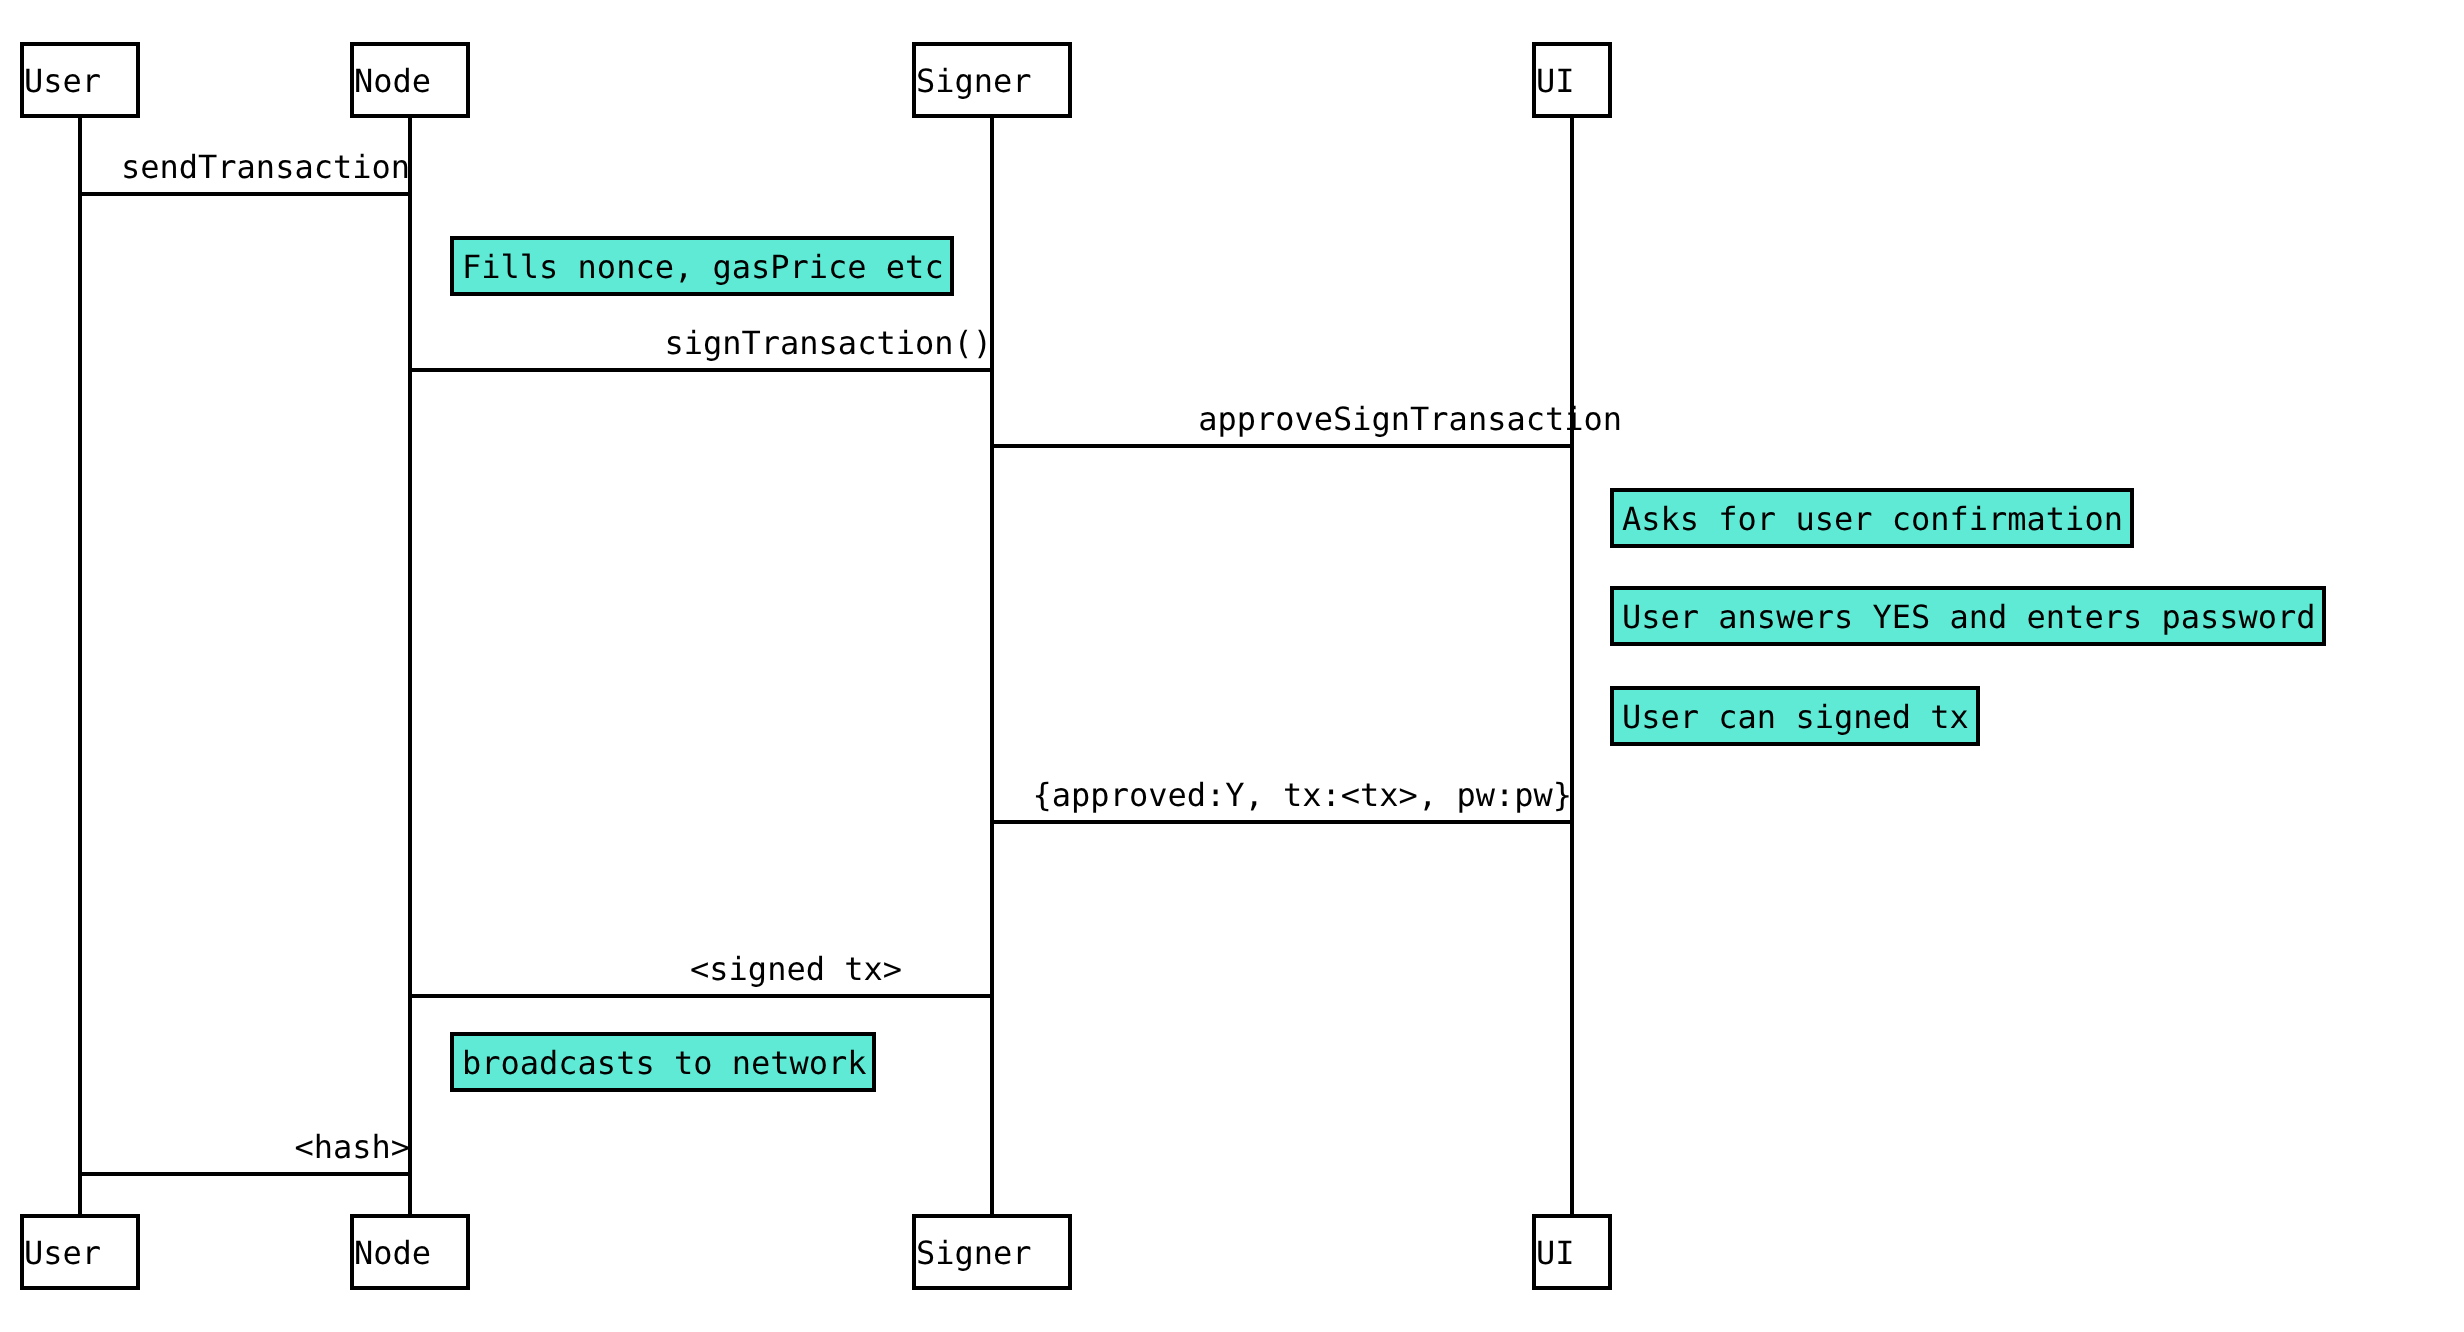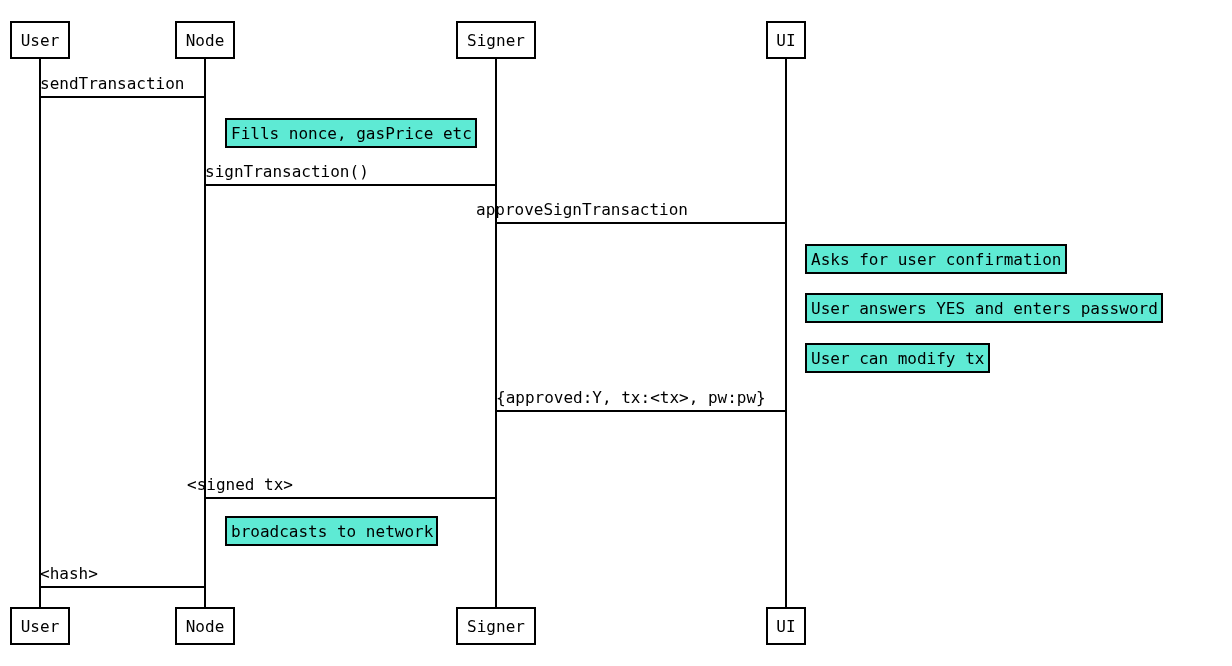--- a/index.html
+++ b/index.html
@@ -18,21 +18,20 @@
     overflow: hidden;
   }
   .actor-box {
     position: absolute;
     height: 38px;
     box-sizing: border-box;
     border: 2px solid #000000;
     background: #ffffff;
     display: flex;
     align-items: center;
-    justify-content: center;
     white-space: pre;
     z-index: 3;
   }
   .lifeline {
     position: absolute;
     width: 2px;
     top: 59px;
     height: 548px;
     background: #000000;
     z-index: 1;
@@ -40,21 +39,21 @@
   .msg-line {
     position: absolute;
     height: 2px;
     background: #000000;
     z-index: 2;
   }
   .msg-label {
     position: absolute;
     height: 20px;
     line-height: 20px;
-    text-align: left;
+    text-align: right;
     white-space: pre;
     background: transparent;
     z-index: 2;
   }
   .note {
     position: absolute;
     height: 30px;
     box-sizing: border-box;
     border: 2px solid #000000;
     background: #5eead4;
@@ -87,26 +86,26 @@
   <div class="actor-box" style="left:766px; top:607px; width:40px"><span>UI</span></div>
 
   <div class="msg-label" style="left:40px; top:74px; width:165px">sendTransaction</div>
   <div class="msg-line" style="left:40px; top:96px; width:165px"></div>
 
   <div class="note" style="left:225px; top:118px; width:252px"><span>Fills nonce, gasPrice etc</span></div>
 
   <div class="msg-label" style="left:205px; top:162px; width:291px">signTransaction()</div>
   <div class="msg-line" style="left:205px; top:184px; width:291px"></div>
 
-  <div class="msg-label" style="left:476px; top:200px; width:306px">approveSignTransaction</div>
+  <div class="msg-label" style="left:505px; top:200px; width:306px">approveSignTransaction</div>
   <div class="msg-line" style="left:496px; top:222px; width:290px"></div>
 
   <div class="note" style="left:805px; top:293px; width:358px"><span>User answers YES and enters password</span></div>
   <div class="note" style="left:805px; top:244px; width:262px"><span>Asks for user confirmation</span></div>
-  <div class="note" style="left:805px; top:343px; width:185px"><span>User can modify tx</span></div>
+  <div class="note" style="left:805px; top:343px; width:185px"><span>User can signed tx</span></div>
 
   <div class="msg-label" style="left:496px; top:388px; width:290px">{approved:Y, tx:&lt;tx&gt;, pw:pw}</div>
   <div class="msg-line" style="left:496px; top:410px; width:290px"></div>
 
 
   <div class="msg-label" style="left:187px; top:475px; width:264px">&lt;signed tx&gt;</div>
   <div class="msg-line" style="left:205px; top:497px; width:291px"></div>
 
   <div class="note" style="left:225px; top:516px; width:213px"><span>broadcasts to network</span></div>
 

